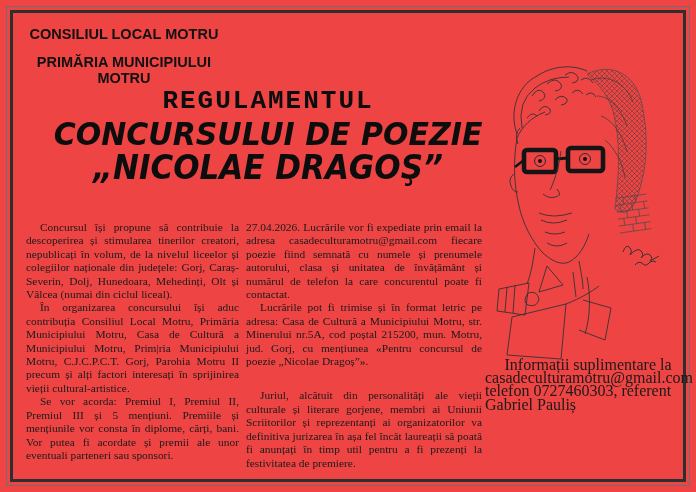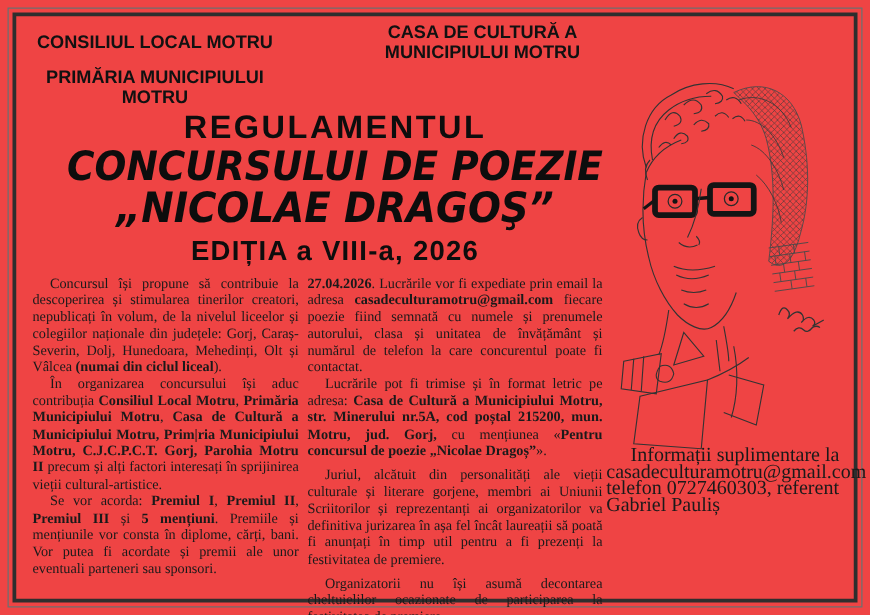--- a/index.html
+++ b/index.html
@@ -9,65 +9,63 @@
   .frame-inner{position:absolute;inset:10px;border:3px solid #2e2e2e;pointer-events:none;}
 
   .hdr{position:absolute;text-align:center;font-family:"Liberation Sans",sans-serif;
        font-weight:bold;font-size:14.5px;line-height:1.12;color:#111;}
   .hdr-left{left:18px;top:26px;width:212px;}
   .hdr-right{left:286px;top:18px;width:200px;}
   .hdr .org + .org{margin-top:12px;display:block;}
   .hdr .org{display:block;}
 
   .title-wrap{position:absolute;left:14px;top:88px;width:508px;text-align:center;color:#0d0d0d;}
-  .t-reg{font-family:Liberation Sans, sans-serif;font-weight:bold;font-size:26px;
+  .t-reg{font-family:Liberation Mono, monospace;font-weight:bold;font-size:26px;
          letter-spacing:2px;line-height:1;}
   .t-contest{font-family:"DejaVu Sans",sans-serif;font-weight:bold;font-style:italic;
              font-size:30px;line-height:1.05;margin-top:4px;letter-spacing:0px;
              transform:scaleY(1.08);}
   .t-name{font-family:"DejaVu Sans",sans-serif;font-weight:bold;font-style:italic;
           font-size:31px;line-height:1.0;margin-top:2px;transform:scaleY(1.08);}
   .t-edition{font-family:"Liberation Sans",sans-serif;font-weight:bold;font-size:22px;
              line-height:1;margin-top:7px;letter-spacing:1px;}
 
   .col{position:absolute;top:221px;font-size:11.4px;line-height:13.4px;text-align:justify;}
   .col-left{left:26px;width:213px;}
   .col-right{left:246px;width:236px;}
   .col p{margin:0;text-indent:14px;}
   .col p.noindent{text-indent:0;}
-  .col p.gap{margin-top:6px;}
-  .col b{font-weight:bold;}
+  .col p.gap{margin-top:21px;}
+  .col b{font-weight:normal;}
 
   .portrait{position:absolute;left:487px;top:56px;width:178px;height:308px;}
 
   .info{position:absolute;left:485px;top:358px;width:206px;font-size:16px;
         line-height:13.2px;color:#1a1a1a;}
   .info .c{text-align:center;display:block;}
   .info .l{text-align:left;display:block;}
 </style>
 </head>
 <body>
 
 <div class="page">
   <div class="frame-outer"></div>
   <div class="frame-inner"></div>
 
   <div class="hdr hdr-left">
     <span class="org">CONSILIUL LOCAL MOTRU</span>
     <span class="org">PRIMĂRIA MUNICIPIULUI MOTRU</span>
   </div>
   <div class="hdr hdr-right">
-    <span class="org">CASA DE CULTURĂ A MUNICIPIULUI MOTRU</span>
   </div>
 
   <div class="title-wrap">
     <div class="t-reg">REGULAMENTUL</div>
     <div class="t-contest">CONCURSULUI DE POEZIE</div>
     <div class="t-name">„NICOLAE DRAGOŞ”</div>
-    <div class="t-edition">EDIȚIA a VIII-a, 2026</div>
   </div>
 
   <div class="col col-left">
     <p><span>Concursul își propune să contribuie la descoperirea și stimularea tinerilor creatori, nepublicați în volum, de la nivelul liceelor și colegiilor naționale din județele: Gorj, Caraș-Severin, Dolj, Hunedoara, Mehedinți, Olt și Vâlcea </span><b>(numai din ciclul liceal</b><span>).</span></p>
     <p><span>În organizarea concursului își aduc contribuția </span><b>Consiliul Local Motru</b><span>, </span><b>Primăria Municipiului Motru</b><span>, </span><b>Casa de Cultură a Municipiului Motru, Prim|ria Municipiului Motru, C.J.C.P.C.T. Gorj, Parohia Motru II</b><span> precum și alți factori interesați în sprijinirea vieții cultural-artistice.</span></p>
     <p><span>Se vor acorda: </span><b>Premiul I</b><span>, </span><b>Premiul II</b><span>, </span><b>Premiul III</b><span> și </span><b>5 mențiuni</b><span>. Premiile și mențiunile vor consta în diplome, cărți, bani. Vor putea fi acordate și premii ale unor eventuali parteneri sau sponsori.</span></p>
   </div>
   <div class="col col-right">
     <p class="noindent"><b>27.04.2026</b><span>. Lucrările vor fi expediate prin email la adresa </span><b>casadeculturamotru@gmail.com</b><span> fiecare poezie fiind semnată cu numele și prenumele autorului, clasa și unitatea de învățământ și numărul de telefon la care concurentul poate fi contactat.</span></p>
     <p><span>Lucrările pot fi trimise și în format letric pe adresa: </span><b>Casa de Cultură a Municipiului Motru, str. Minerului nr.5A, cod poștal 215200, mun. Motru, jud. Gorj,</b><span> cu mențiunea «</span><b>Pentru concursul de poezie „Nicolae Dragoș”</b><span>».</span></p>

